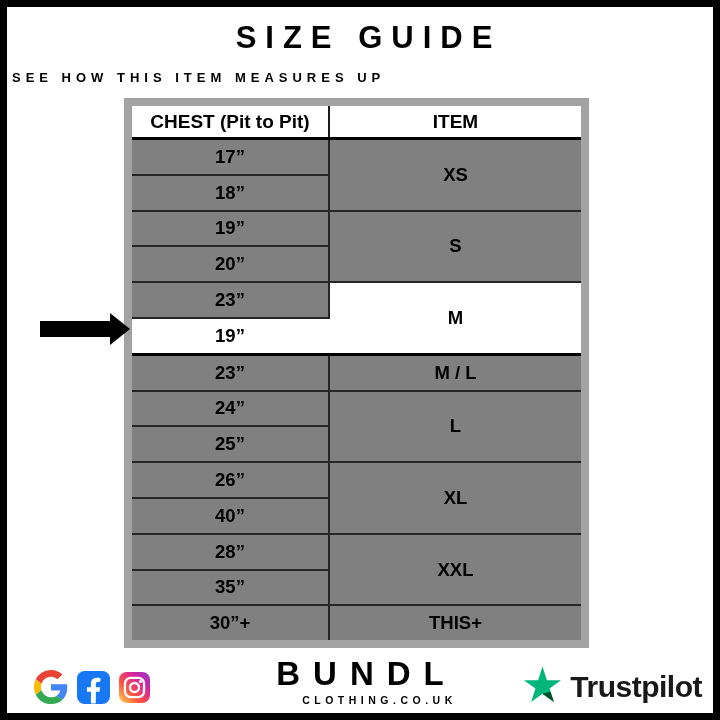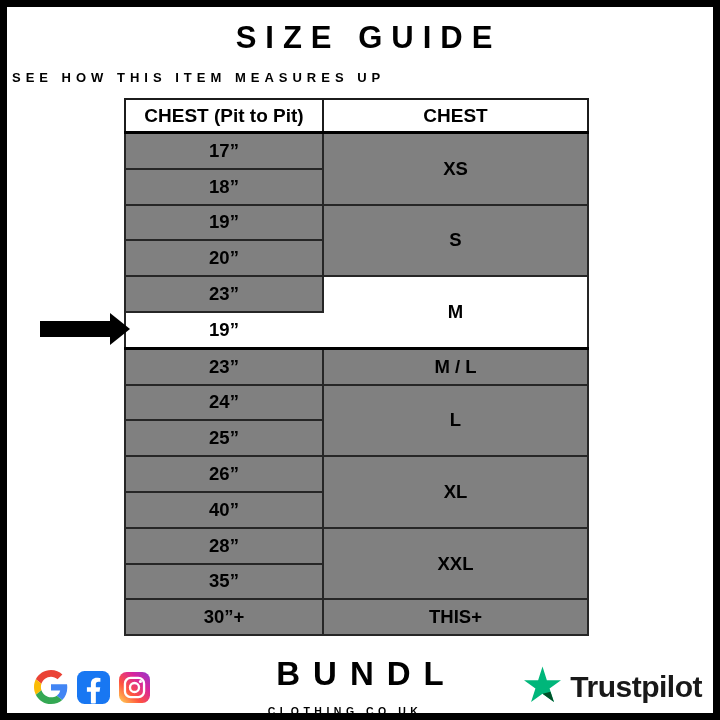--- a/index.html
+++ b/index.html
@@ -35,21 +35,21 @@
 
   
   .size-table-wrap {
     position: absolute;
     left: 117px; top: 91px;
   }
   table.size-table {
     border-collapse: collapse;
     table-layout: fixed;
     width: 465px;
-    border: 1px solid #a3a3a3;
+    border: 8px solid #a3a3a3;
   }
   .size-table th, .size-table td {
     padding: 0;
     text-align: center;
     vertical-align: middle;
     font-weight: 700;
   }
   .size-table th {
     height: 31px;
     background: #ffffff;
@@ -98,31 +98,31 @@
     display: flex;
     align-items: center;
     gap: 9px;
   }
   .social-row svg { display: block; }
 
   .brand {
     position: absolute;
     left: 50%; top: 648px;
     transform: translateX(-50%);
-    text-align: left;
+    text-align: right;
     white-space: nowrap;
   }
   .brand-name {
     font-size: 33px;
     font-weight: 800;
     letter-spacing: 13px;
     text-indent: 13px;
   }
   .brand-domain {
-    margin-top: 12px;
+    margin-top: 1px;
     font-size: 10.5px;
     font-weight: 700;
     letter-spacing: 4.5px;
     text-indent: 4.5px;
   }
 
   .trustpilot {
     position: absolute;
     right: 11px; top: 659px;
     display: flex;
@@ -140,21 +140,21 @@
 <body>
 
 <div class="title">SIZE GUIDE</div>
 <div class="subtitle">SEE HOW THIS ITEM MEASURES UP</div>
 
 <div class="size-table-wrap">
   <table class="size-table">
     <thead>
       <tr>
         <th class="col-chest">CHEST (Pit to Pit)</th>
-        <th class="col-size">CHEST</th>
+        <th class="col-size">ITEM</th>
       </tr>
     </thead>
     <tbody>
       <tr>
         <td>17”</td>
         <td rowspan="2">XS</td>
       </tr>
       <tr>
         <td>18”</td>
       </tr>

